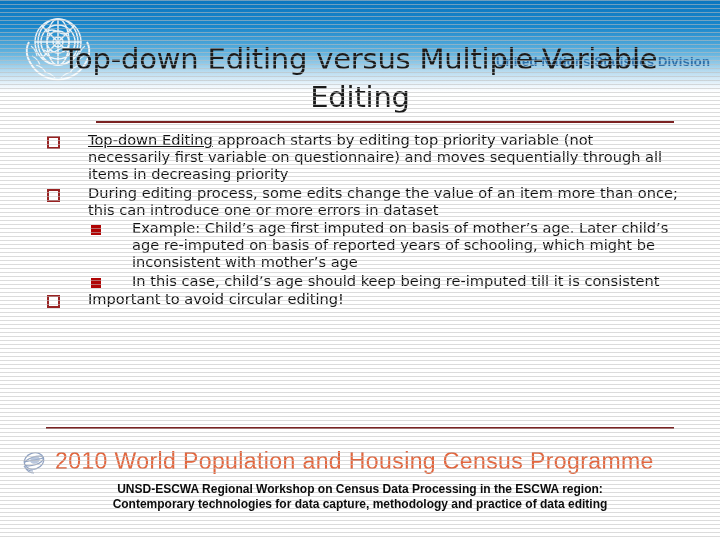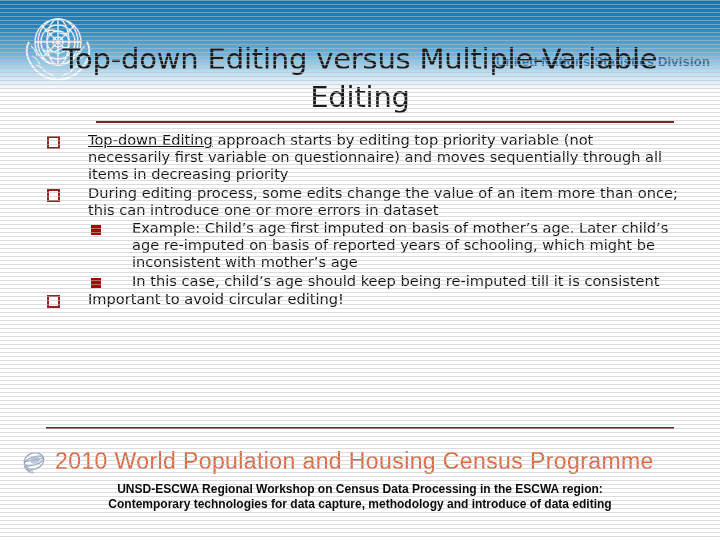--- a/index.html
+++ b/index.html
@@ -298,18 +298,18 @@
         <path d="M4 19 q3 5 9 5"></path>
         <path d="M6 22 q3 4 8 4"></path>
       </g>
       <ellipse cx="15" cy="13" rx="5" ry="3.6" fill="#93a8c9" opacity="0.75" transform="rotate(-18 15 13)"></ellipse>
     </svg>
     <div class="banner-text">2010 World Population and Housing Census Programme</div>
   </div>
 
   <div class="footer">
     <div>UNSD-ESCWA Regional Workshop on Census Data Processing in the ESCWA region:</div>
-    <div>Contemporary technologies for data capture, methodology and introduce of data editing</div>
+    <div>Contemporary technologies for data capture, methodology and practice of data editing</div>
   </div>
 
   <div class="scanlines"></div>
 
 </div>
 
 </body></html>

